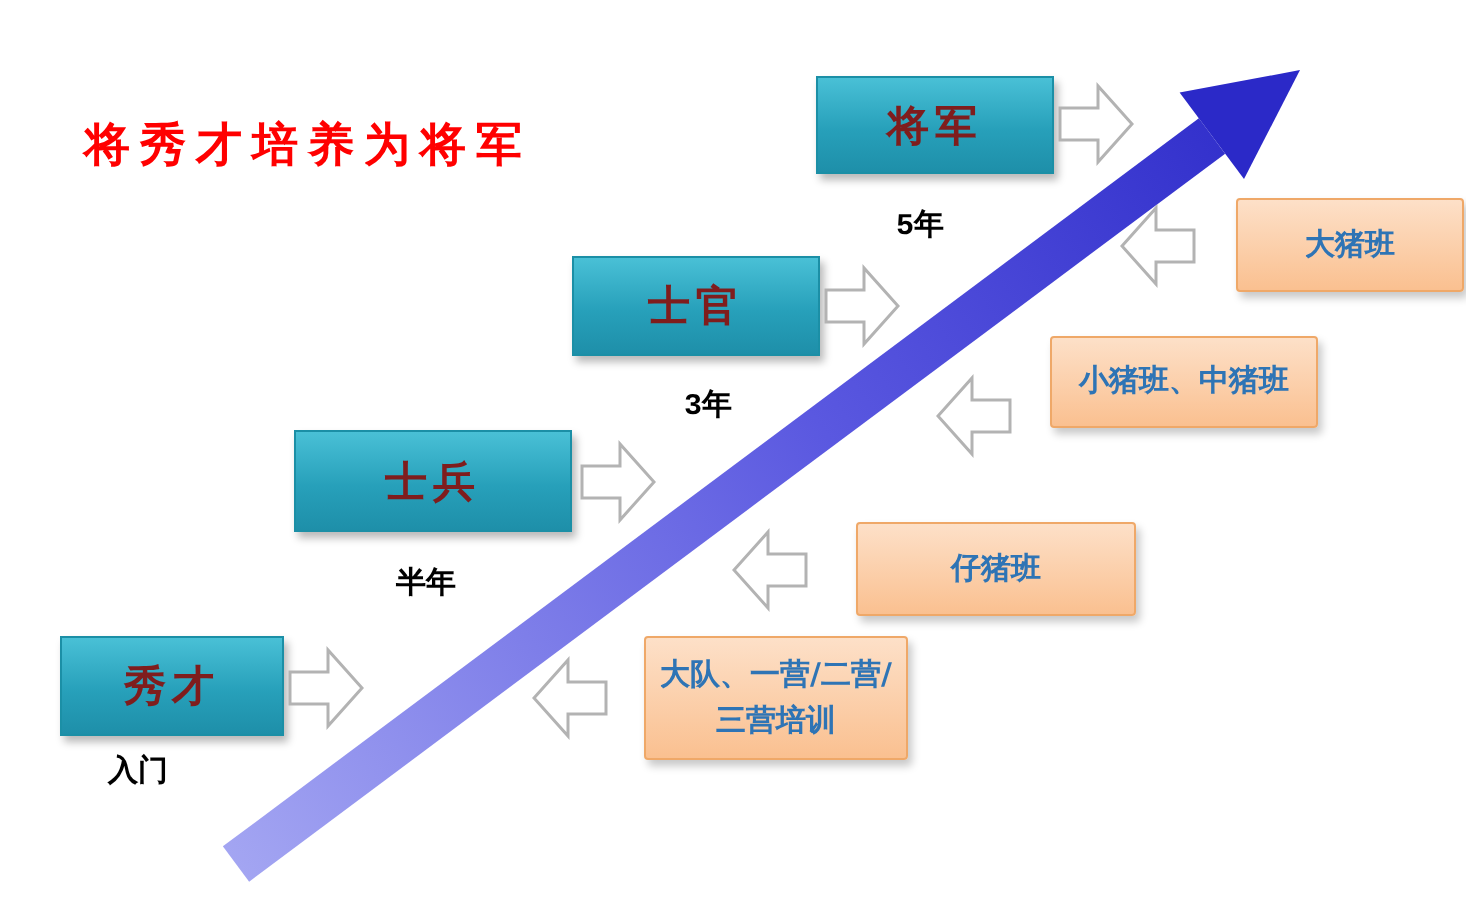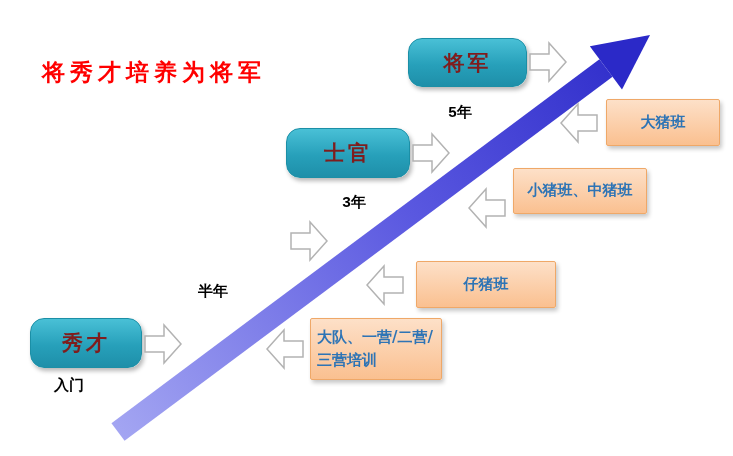--- a/index.html
+++ b/index.html
@@ -8,32 +8,32 @@
     font-family:"DejaVu Sans","Liberation Sans",sans-serif;
   }
   .slide-title{
     position:absolute;left:42px;top:28px;
     font-size:23px;font-weight:bold;color:#ff0000;letter-spacing:5px;white-space:nowrap;margin-top:29px;
   }
   .big-arrow{position:absolute;left:0;top:0;z-index:0;pointer-events:none;}
   .stage-box{
     position:absolute;z-index:2;display:flex;align-items:center;justify-content:center;
     background:linear-gradient(180deg,#49C0D6 0%,#27A0BA 55%,#1E8FA9 100%);
-    border:1px solid #1B8FA6;border-radius:14px;
+    border:1px solid #1B8FA6;border-radius:0;
     box-shadow:2px 3px 4px rgba(0,0,0,0.28);
   }
   .stage-box span{
     font-size:21px;font-weight:bold;color:#7f1d1d;letter-spacing:3px;
   }
   .program-box{
     position:absolute;z-index:2;display:flex;align-items:center;justify-content:center;
     background:linear-gradient(180deg,#FDE0C8 0%,#FAC090 100%);
     border:1px solid #EFA868;border-radius:2px;
     box-shadow:2px 3px 4px rgba(0,0,0,0.22);
-    padding:2px 6px;box-sizing:border-box;
+    text-align:center;padding:2px 6px;box-sizing:border-box;margin-left:12px;
   }
   .program-box span{
     font-size:15px;font-weight:bold;color:#2E74B5;line-height:1.55;
   }
   .milestone{
     position:absolute;z-index:2;font-size:15px;font-weight:bold;color:#000000;white-space:nowrap;font-family:Liberation Mono, monospace;
   }
   .block-arrow{position:absolute;z-index:2;}
 </style>
 </head>
@@ -50,20 +50,23 @@
       </linearGradient>
     </defs>
     <line x1="118" y1="432" x2="606" y2="68" stroke="url(#ag)" stroke-width="22"></line>
     <polygon points="650,35 622,89.5 589.8,46.3" fill="#2B29C8"></polygon>
   </svg>
 
   <div class="slide-title">将秀才培养为将军</div>
 
   <div class="stage-box" style="left:30px;top:318px;width:110px;height:48px">
     <span>秀才</span>
+  </div>
+  <div class="stage-box" style="left:147px;top:215px;width:137px;height:49px">
+    <span>士兵</span>
   </div>
   <div class="stage-box" style="left:286px;top:128px;width:122px;height:48px">
     <span>士官</span>
   </div>
   <div class="stage-box" style="left:408px;top:38px;width:117px;height:47px">
     <span>将军</span>
   </div>
 
   <div class="milestone" style="left:54px;top:376px">入门</div>
   <div class="milestone" style="left:198px;top:282px">半年</div>

